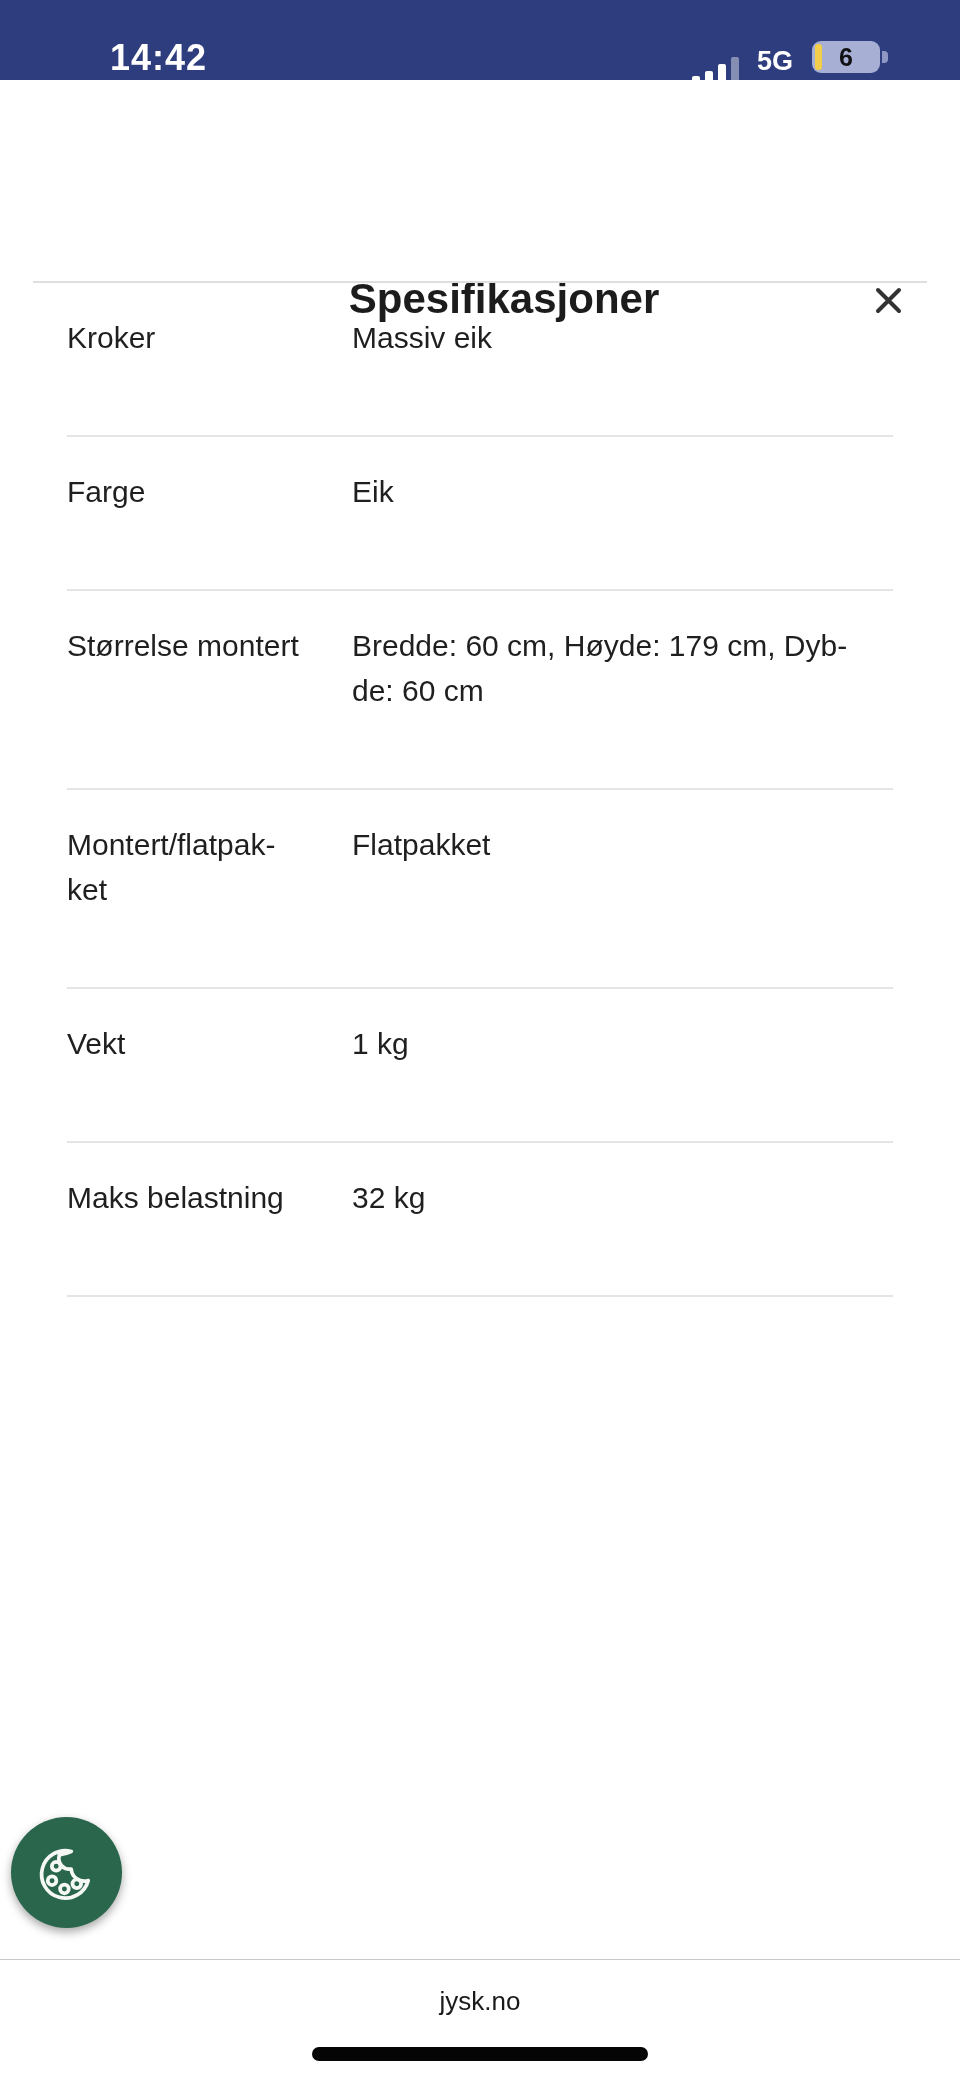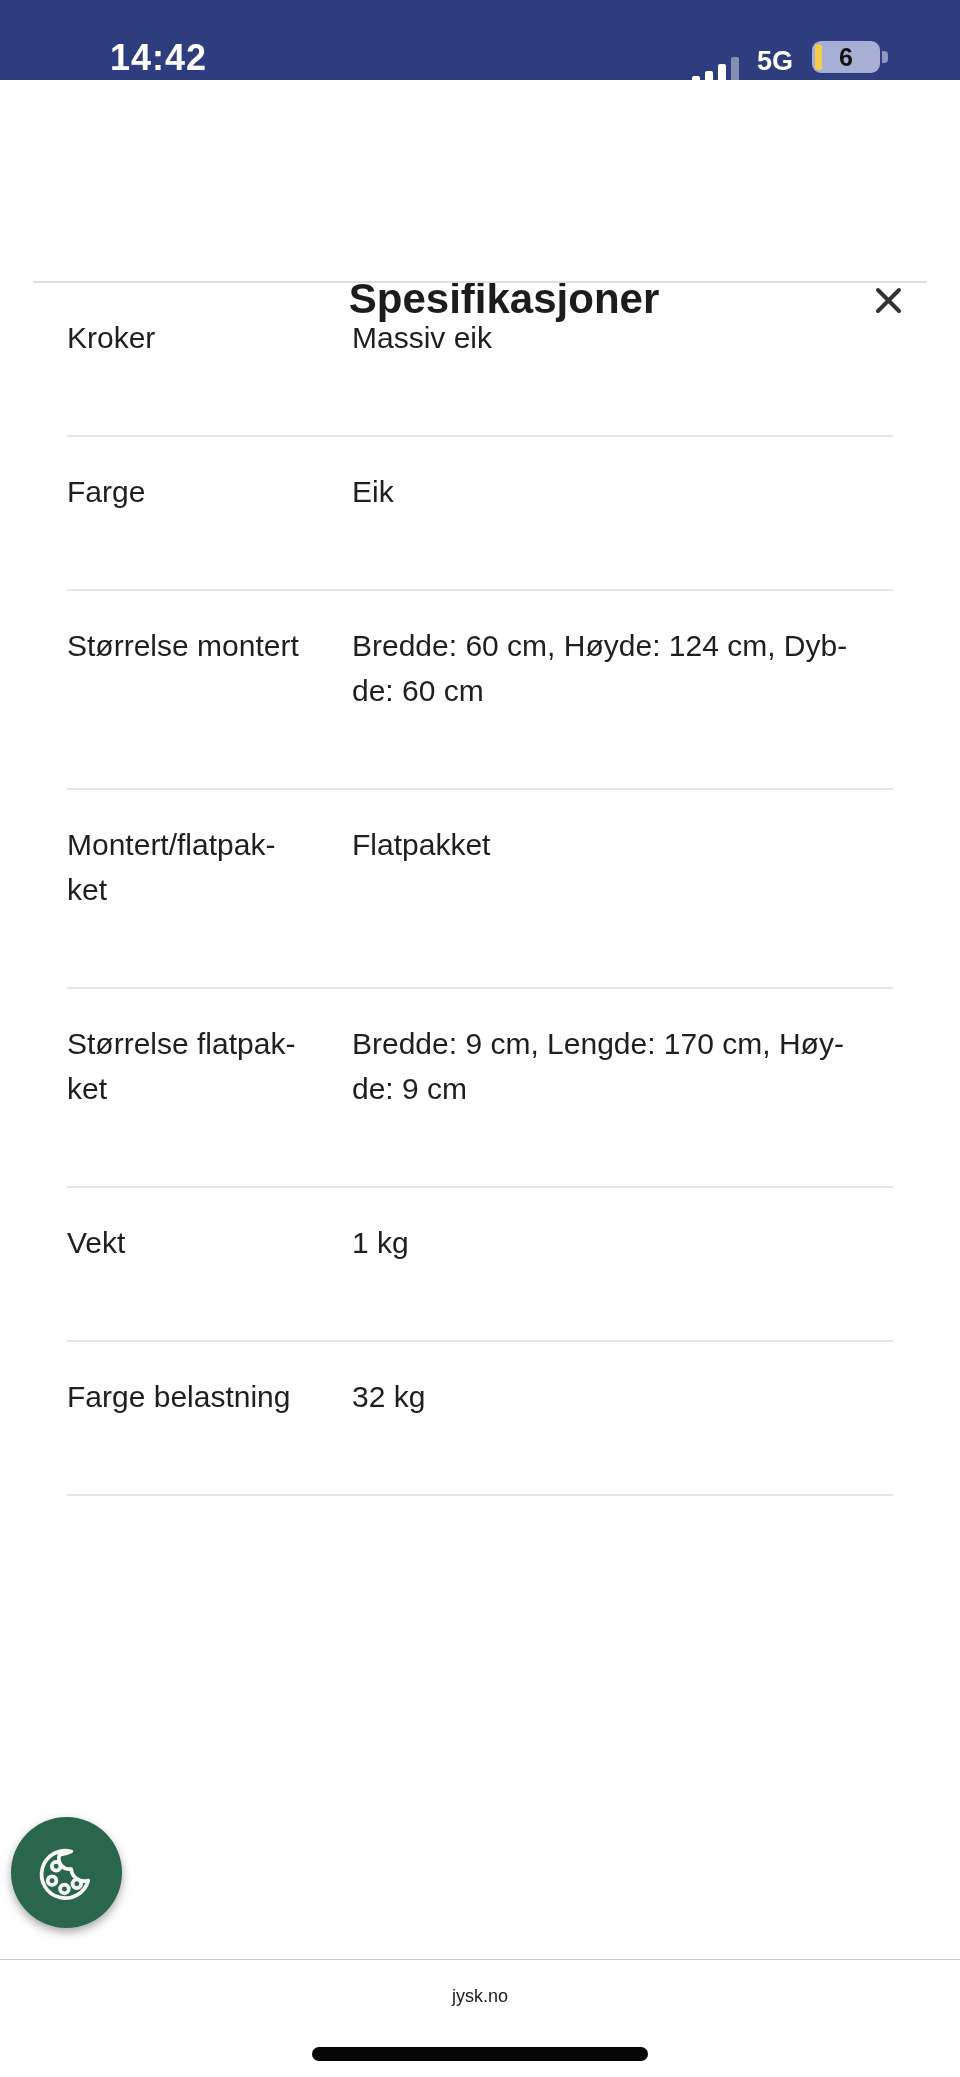--- a/index.html
+++ b/index.html
@@ -32,21 +32,21 @@
   
   .spec-table{position:absolute;top:283px;left:67px;width:826px;border-collapse:collapse;}
   .spec-table tr{border-bottom:2px solid #e5e5e5;}
   .spec-table td{vertical-align:top;padding:32px 0 75px 0;font-size:30px;line-height:45px;color:#1f1f1f;white-space:pre-line;}
   td.spec-label{width:275px;padding-right:10px;margin-left:36px;}
   td.spec-value{width:541px;}
   .spec-link{color:#1c3e8d;text-decoration:underline;text-underline-offset:5px;}
   .chev{margin-left:14px;vertical-align:-2px;}
   
   .footer{position:absolute;left:0;bottom:0;width:960px;height:117px;background:#fff;border-top:1px solid #c9c9c9;}
-  .footer-site{position:absolute;top:26px;left:0;width:100%;text-align:center;font-size:18px;color:#1a1a1a;}
+  .footer-site{position:absolute;top:26px;left:0;width:100%;text-align:center;font-size:26px;color:#1a1a1a;}
   .home-indicator{position:absolute;left:312px;bottom:16px;width:336px;height:14px;border-radius:8px;background:#050505;}
   
   .cookie-btn{position:absolute;left:11px;top:1817px;width:111px;height:111px;border-radius:50%;
     background:#2a664c;border:none;padding:0;cursor:pointer;
     box-shadow:0 4px 10px rgba(0,0,0,0.35);display:flex;align-items:center;justify-content:center;}
 </style>
 </head>
 <body>
 
 <div class="screen">
@@ -82,40 +82,34 @@
       <tr>
         <td class="spec-label">Kroker</td>
         <td class="spec-value">Massiv eik</td>
       </tr>
       <tr>
         <td class="spec-label">Farge</td>
         <td class="spec-value">Eik</td>
       </tr>
       <tr>
         <td class="spec-label">Størrelse montert</td>
-        <td class="spec-value">Bredde: 60 cm, Høyde: 124 cm, Dyb-
+        <td class="spec-value">Bredde: 60 cm, Høyde: 179 cm, Dyb-
 de: 60 cm</td>
       </tr>
       <tr>
         <td class="spec-label">Montert/flatpak-
 ket</td>
         <td class="spec-value">Flatpakket</td>
       </tr>
       <tr>
-        <td class="spec-label">Størrelse flatpak-
-ket</td>
-        <td class="spec-value">Bredde: 9 cm, Lengde: 170 cm, Høy-
-de: 9 cm</td>
-      </tr>
-      <tr>
         <td class="spec-label">Vekt</td>
         <td class="spec-value">1 kg</td>
       </tr>
       <tr>
-        <td class="spec-label">Farge belastning</td>
+        <td class="spec-label">Maks belastning</td>
         <td class="spec-value">32 kg</td>
       </tr>
     </tbody>
   </table>
 
   <button class="cookie-btn" aria-label="cookie settings">
     <svg width="66" height="66" viewBox="0 0 64 64">
       <g fill="none" stroke="#f6f8f5" stroke-width="3.6" stroke-linecap="round" stroke-linejoin="round">
         <path d="M36.2 11.1 A 23 23 0 1 0 52.6 39.2 C 44.5 41.5 36.8 36.2 36.1 28.2 C 28.3 29.3 22.3 22.4 24.6 14.6 C 28.4 13.8 32.6 12.9 36.2 11.1 Z"></path>
         <circle cx="21.5" cy="25.5" r="4.2"></circle>

